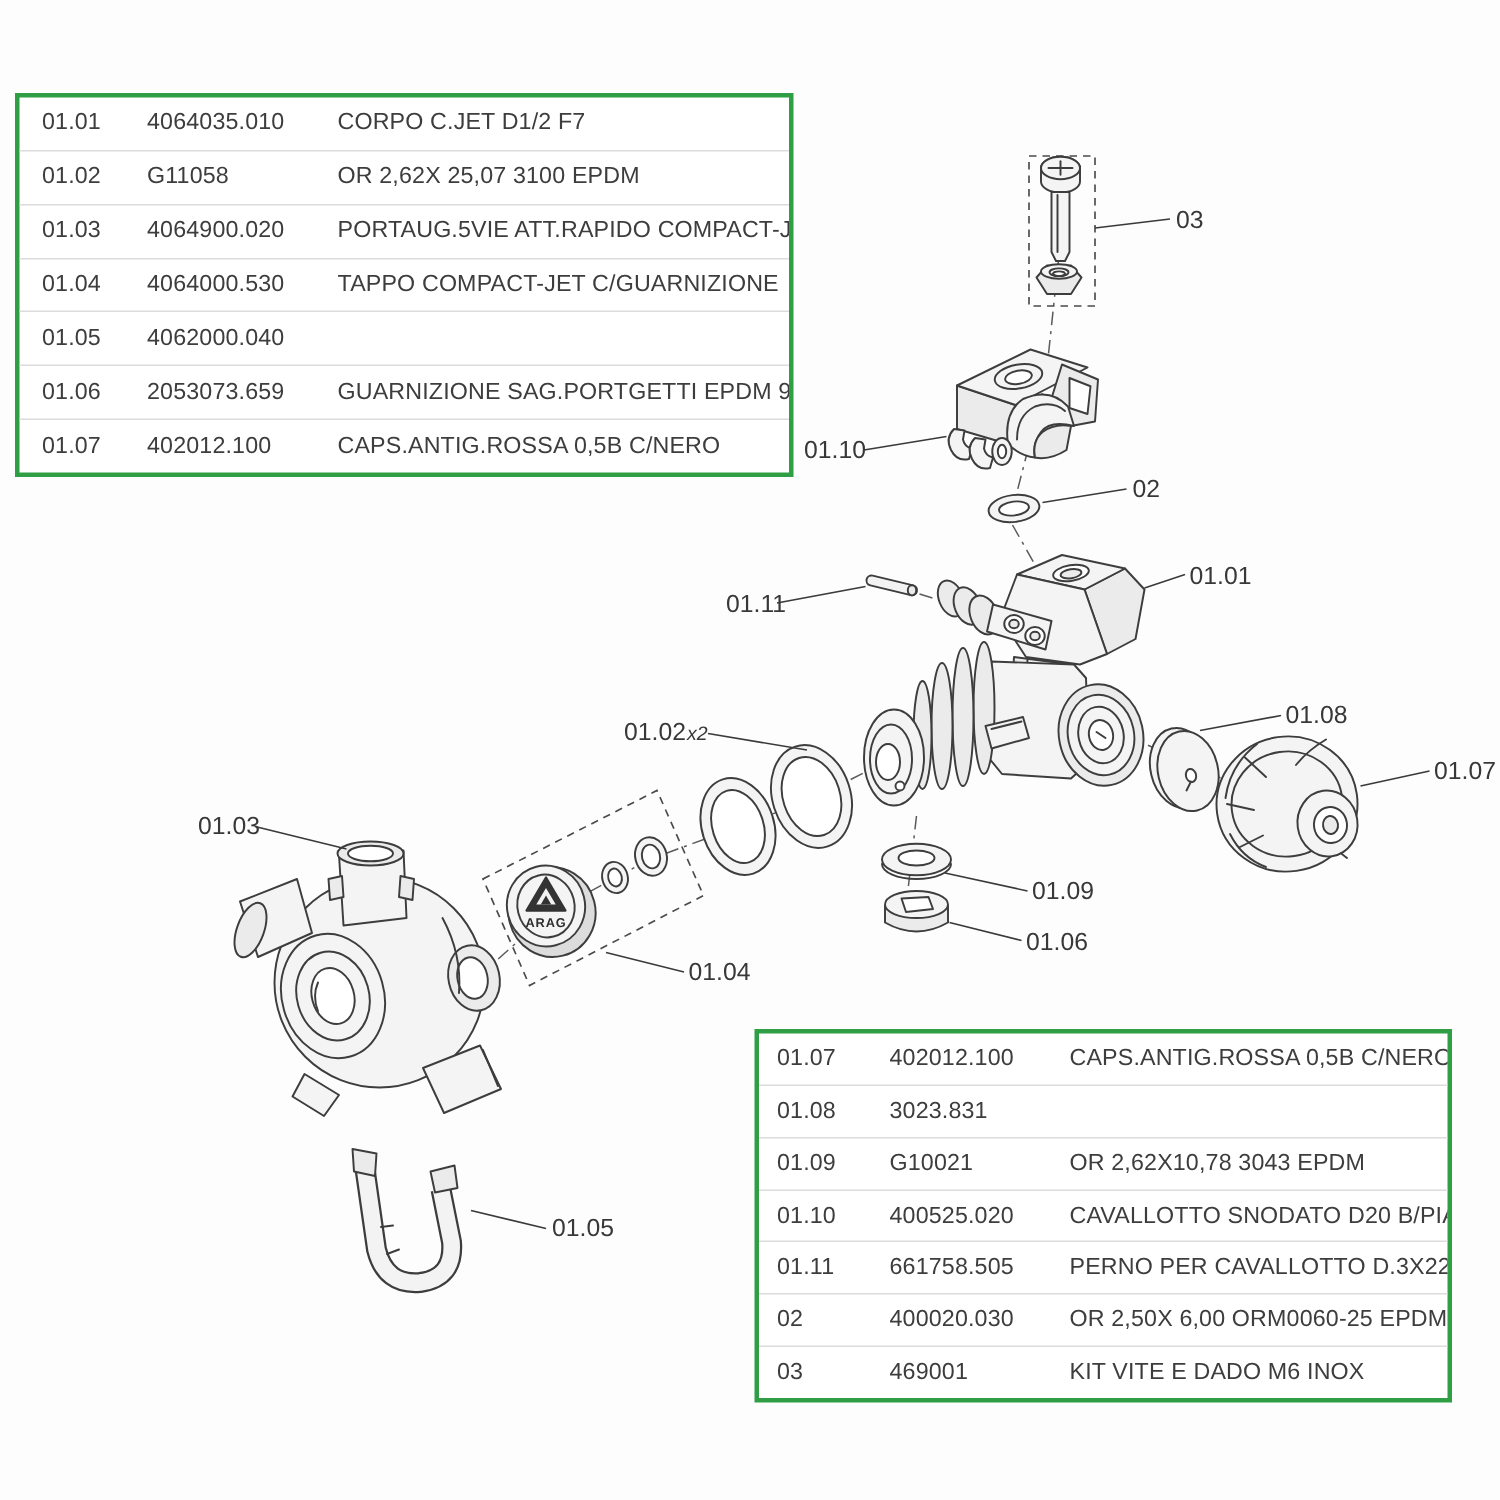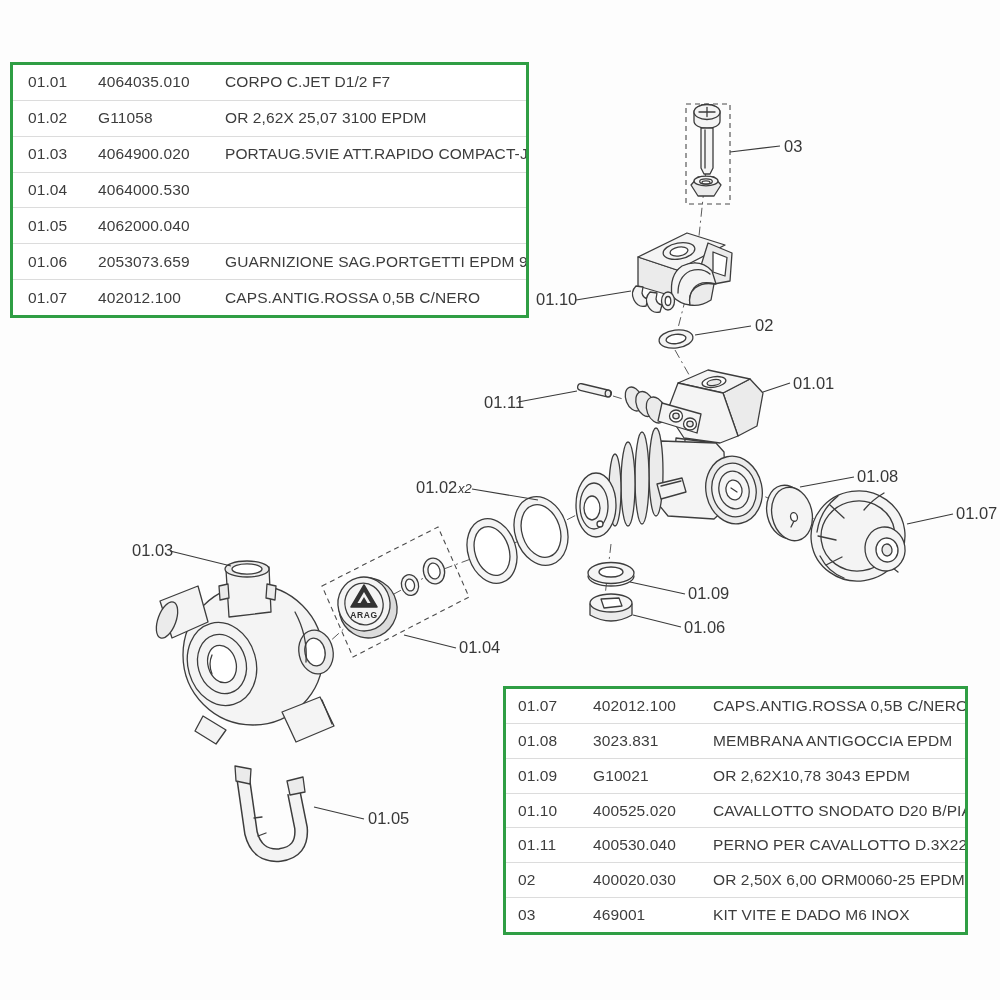--- a/index.html
+++ b/index.html
@@ -296,20 +296,21 @@
     <span class="cell">OR 2,62X 25,07 3100 EPDM</span>
   </div>
   <div class="prow">
     <span class="cell">01.03</span>
     <span class="cell">4064900.020</span>
     <span class="cell">PORTAUG.5VIE ATT.RAPIDO COMPACT-JET</span>
   </div>
   <div class="prow">
     <span class="cell">01.04</span>
     <span class="cell">4064000.530</span>
+    <span class="cell">TAPPO COMPACT-JET C/GUARNIZIONE</span>
   </div>
   <div class="prow">
     <span class="cell">01.05</span>
     <span class="cell">4062000.040</span>
   </div>
   <div class="prow">
     <span class="cell">01.06</span>
     <span class="cell">2053073.659</span>
     <span class="cell">GUARNIZIONE SAG.PORTGETTI EPDM 90SH</span>
   </div>
@@ -322,35 +323,34 @@
 
 <div id="table-bottom" class="parts-table">
   <div class="prow">
     <span class="cell">01.07</span>
     <span class="cell">402012.100</span>
     <span class="cell">CAPS.ANTIG.ROSSA 0,5B C/NERO</span>
   </div>
   <div class="prow">
     <span class="cell">01.08</span>
     <span class="cell">3023.831</span>
-    <span class="cell">MEMBRANA ANTIGOCCIA EPDM</span>
   </div>
   <div class="prow">
     <span class="cell">01.09</span>
     <span class="cell">G10021</span>
     <span class="cell">OR 2,62X10,78 3043 EPDM</span>
   </div>
   <div class="prow">
     <span class="cell">01.10</span>
     <span class="cell">400525.020</span>
     <span class="cell">CAVALLOTTO SNODATO D20 B/PIANA</span>
   </div>
   <div class="prow">
     <span class="cell">01.11</span>
-    <span class="cell">400530.040</span>
+    <span class="cell">661758.505</span>
     <span class="cell">PERNO PER CAVALLOTTO D.3X22</span>
   </div>
   <div class="prow">
     <span class="cell">02</span>
     <span class="cell">400020.030</span>
     <span class="cell">OR 2,50X 6,00 ORM0060-25 EPDM</span>
   </div>
   <div class="prow">
     <span class="cell">03</span>
     <span class="cell">469001</span>

